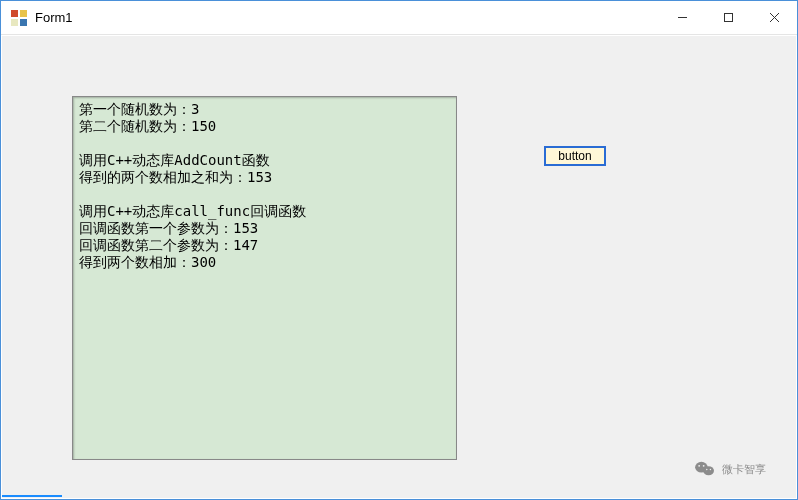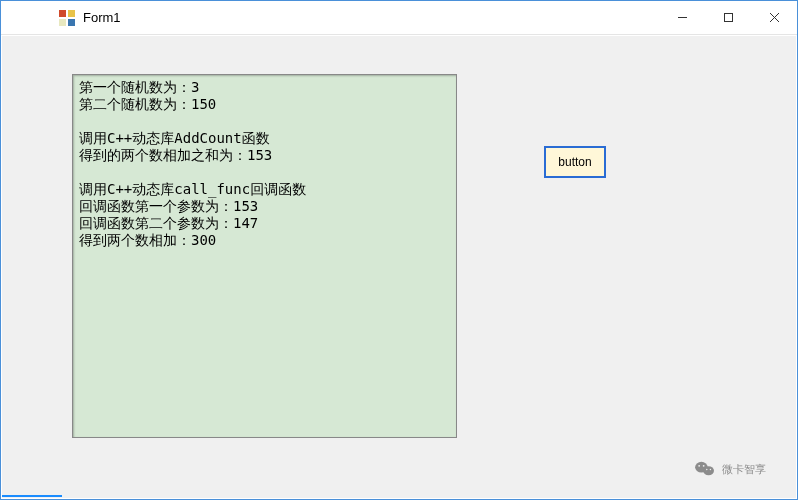--- a/index.html
+++ b/index.html
@@ -15,21 +15,20 @@
     border: 1px solid #4a90d9;
     background: #fff;
     position: relative;
   }
   .titlebar {
     height: 34px;
     display: flex;
     align-items: center;
     border-bottom: 1px solid #e5e5e5;
     background: #fff;
-    padding-left: 48px;
   }
   .app-icon {
     width: 16px; height: 16px;
     margin: 0 8px 0 10px;
     display: inline-block;
     position: relative;
   }
   .app-icon::before {
     content: "";
     position: absolute;
@@ -69,37 +68,37 @@
     color: #333;
   }
   .tb-btn svg { width: 11px; height: 11px; stroke: #333; stroke-width: 1; fill: none; }
   .client {
     position: absolute;
     left: 1px; right: 1px; top: 35px; bottom: 1px;
     background: #f0f0f0;
   }
   .output-box {
     position: absolute;
-    left: 70px; top: 38px;
+    left: 70px; top: 60px;
     width: 385px; height: 364px;
     background: #d6e8d4;
     border: 1px solid #888;
     box-shadow: inset 1px 1px 2px rgba(0,0,0,.25);
     padding: 4px 6px;
     font-family: "SimSun", "NSimSun", monospace;
     font-size: 14px;
     line-height: 17px;
     color: #000;
     white-space: pre;
     overflow: hidden;
   }
   .btn1 {
     position: absolute;
     left: 542px; top: 110px;
-    width: 62px; height: 32px;
+    width: 62px; height: 20px;
     background: #fff7d8;
     border: 2px solid #2a6cd4;
     font-family: Tahoma, sans-serif;
     font-size: 12px;
     color: #000;
     text-align: center;
     line-height: 15px;
     overflow: hidden;
     padding: 0;
   }

